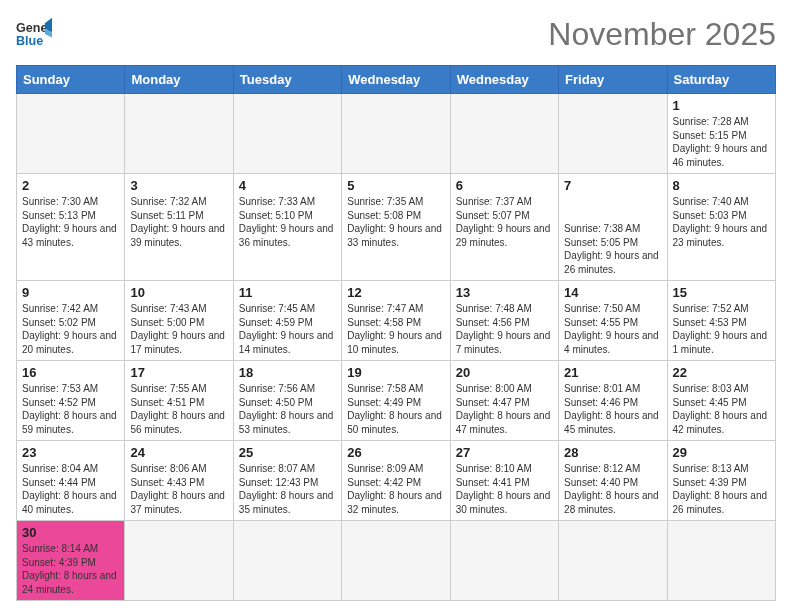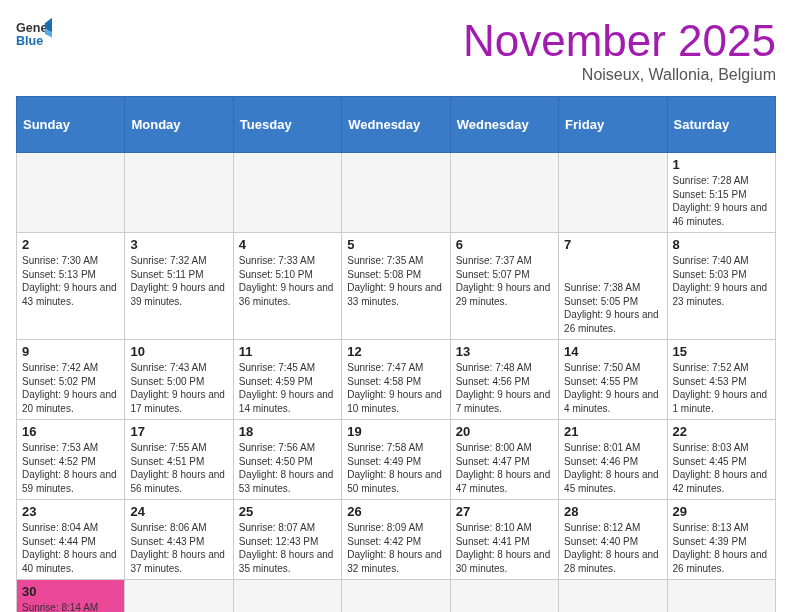--- a/index.html
+++ b/index.html
@@ -22,39 +22,39 @@
       gap: 4px;
     }
     .logo-icon {
       width: 36px;
       height: 36px;
     }
     .title-area {
       text-align: right;
     }
     .month-title {
-      font-size: 44px;
+      font-size: 32px;
       font-weight: normal;
-      color: #a21caf;
+      color: #737373;
     }
     .subtitle {
       font-size: 16px;
       color: #555;
     }
     .calendar {
       width: 100%;
       border-collapse: collapse;
       border: 1px solid #ccc;
     }
     .calendar th {
       background-color: #3a7bc8;
       color: #fff;
       font-size: 13px;
       font-weight: bold;
-      padding: 20px 6px;
+      padding: 6px 6px;
       border: 1px solid #2e6ab5;
       text-align: left;
     }
     .calendar td {
       width: calc(100% / 7);
       vertical-align: top;
       border: 1px solid #ccc;
       padding: 4px 5px;
       font-size: 11px;
       color: #333;
@@ -86,21 +86,20 @@
   <div class="logo">
     <svg class="logo-icon" viewBox="0 0 40 40" xmlns="http://www.w3.org/2000/svg">
       <text x="0" y="18" font-size="14" font-weight="bold" fill="#333" font-family="Arial">General</text>
       <text x="0" y="32" font-size="14" font-weight="bold" fill="#1a6faf" font-family="Arial">Blue</text>
       <polygon points="32,8 40,2 40,18 32,14" fill="#1a6faf"></polygon>
       <polygon points="32,14 40,18 40,24 32,20" fill="#5aabde"></polygon>
     </svg>
   </div>
   <div class="title-area">
     <div class="month-title">November 2025</div>
-    <div class="subtitle">Noiseux, Wallonia, Belgium</div>
   </div>
 </div>
 
 <table class="calendar">
   <thead>
     <tr>
     <th>Sunday</th>
         <th>Monday</th>
         <th>Tuesday</th>
         <th>Wednesday</th>

